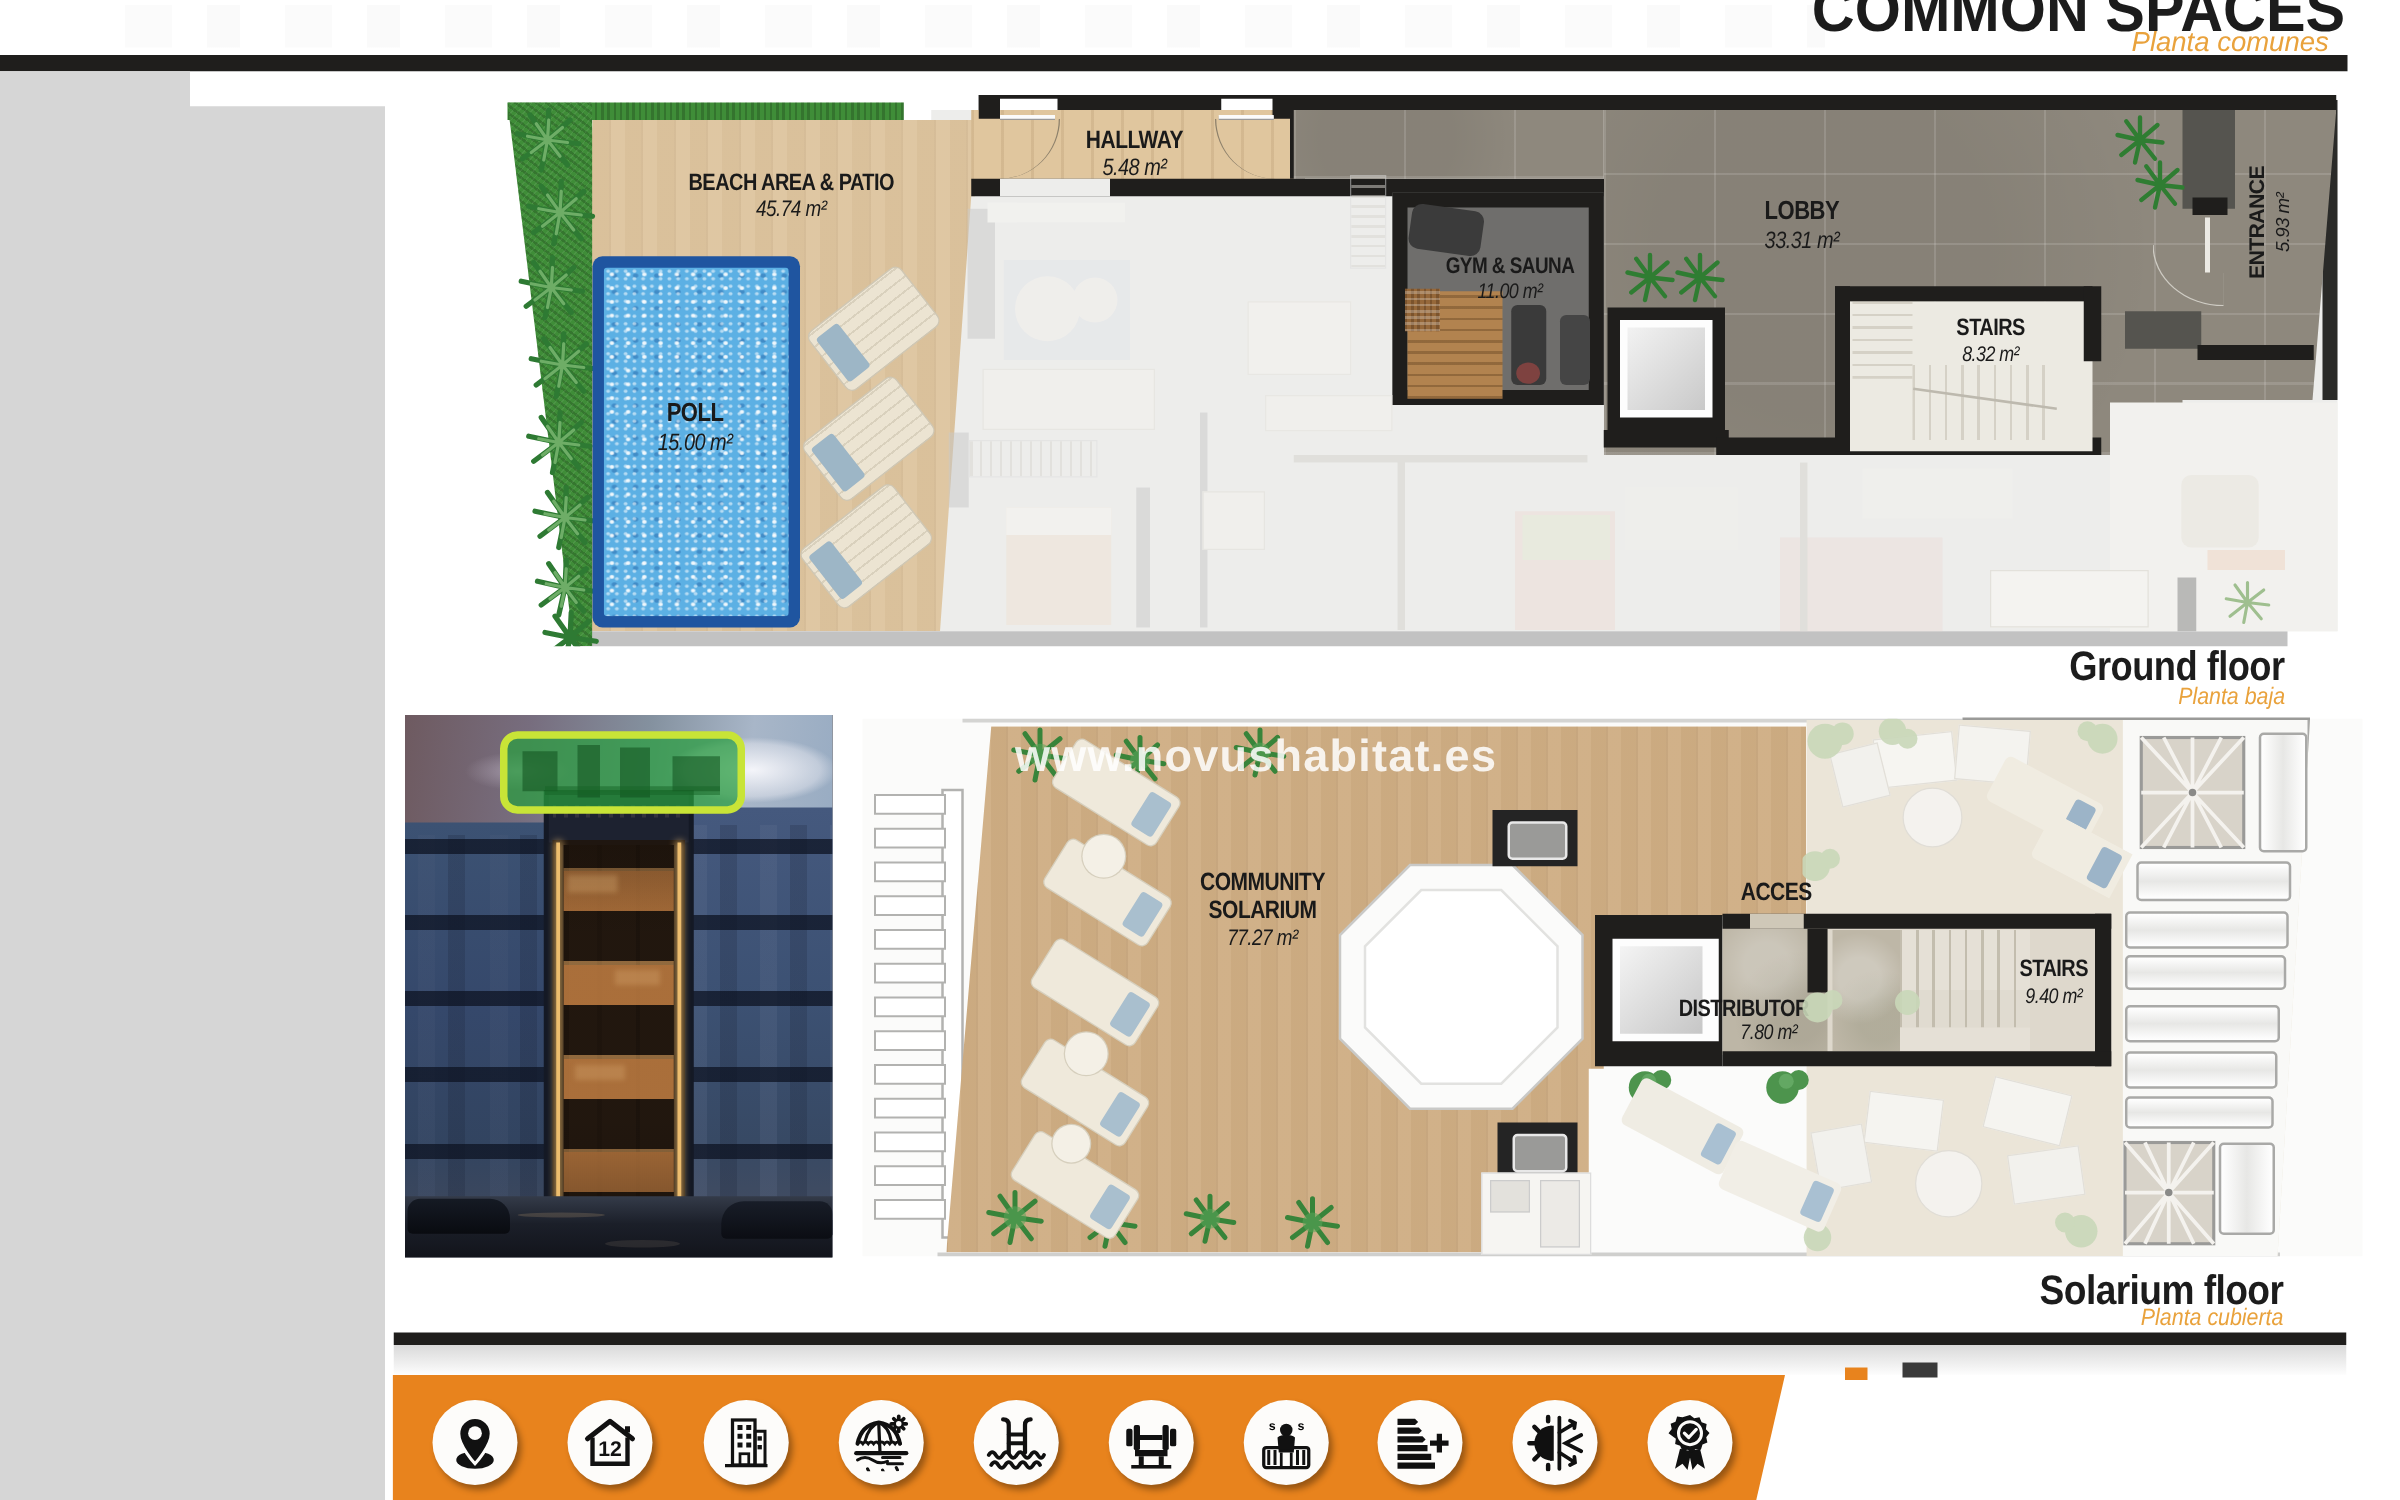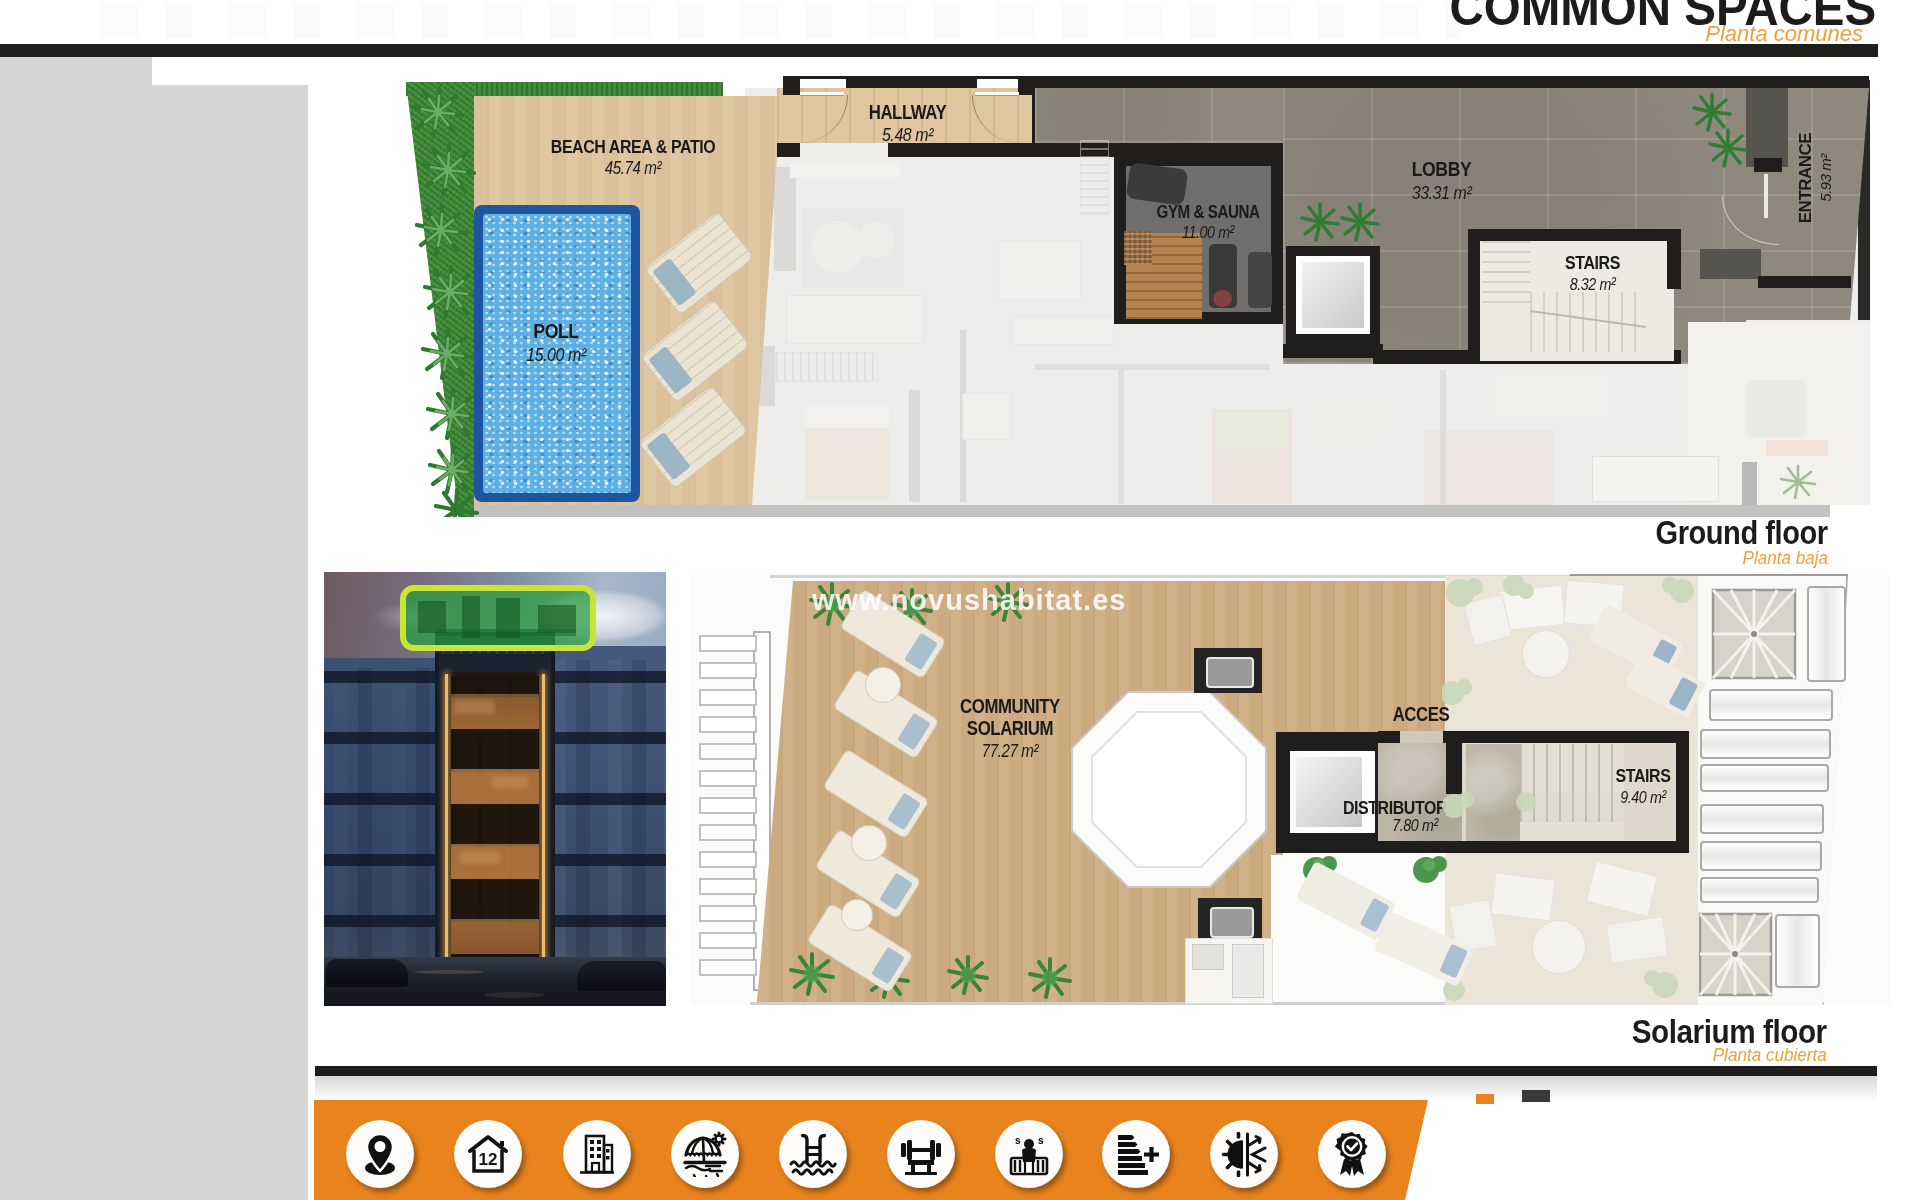--- a/index.html
+++ b/index.html
@@ -293,21 +293,21 @@
       <rect x="2" y="222" width="56" height="15"></rect>
         <rect x="2" y="249" width="56" height="15"></rect>
       <rect x="2" y="276" width="56" height="15"></rect>
         <rect x="2" y="303" width="56" height="15"></rect>
       <rect x="2" y="330" width="56" height="15"></rect>
     </g>
   </svg>
 
   <div class="a woodS" style="left:757px;top:581px;width:688px;height:421px;clip-path:polygon(36px 0,688px 0,688px 152px,526px 152px,526px 274px,514px 274px,514px 421px,0 421px)"></div>
 
-  <div class="a" style="left:812px;top:584px;font-weight:bold;font-size:29px;letter-spacing:1px;color:rgba(255,255,255,.85);z-index:30">www.novushabitat.es</div>
+  <div class="a" style="left:812px;top:584px;font-weight:bold;font-size:36px;letter-spacing:1px;color:rgba(255,255,255,.85);z-index:30">www.novushabitat.es</div>
 
   <svg class="a" style="left:1069px;top:689px" width="200" height="201" viewBox="0 0 200 201">
     <polygon points="59,3 141,3 197,59 197,142 141,198 59,198 3,142 3,59" fill="#fbfbfa" stroke="#c9c9c7" stroke-width="2"></polygon>
     <polygon points="68,23 132,23 177,68 177,133 132,178 68,178 23,133 23,68" fill="#ffffff" stroke="#e2e2e0" stroke-width="2"></polygon>
   </svg>
 
   <div class="a" style="left:1194px;top:648px;width:68px;height:45px;background:#242424"></div>
   <div class="a" style="left:1206px;top:657px;width:44px;height:27px;background:#9a9a98;border-radius:4px;border:2px solid #e8e8e8"></div>
   <div class="a" style="left:1198px;top:898px;width:64px;height:45px;background:#242424"></div>
   <div class="a" style="left:1210px;top:907px;width:40px;height:27px;background:#9a9a98;border-radius:4px;border:2px solid #e8e8e8"></div>

